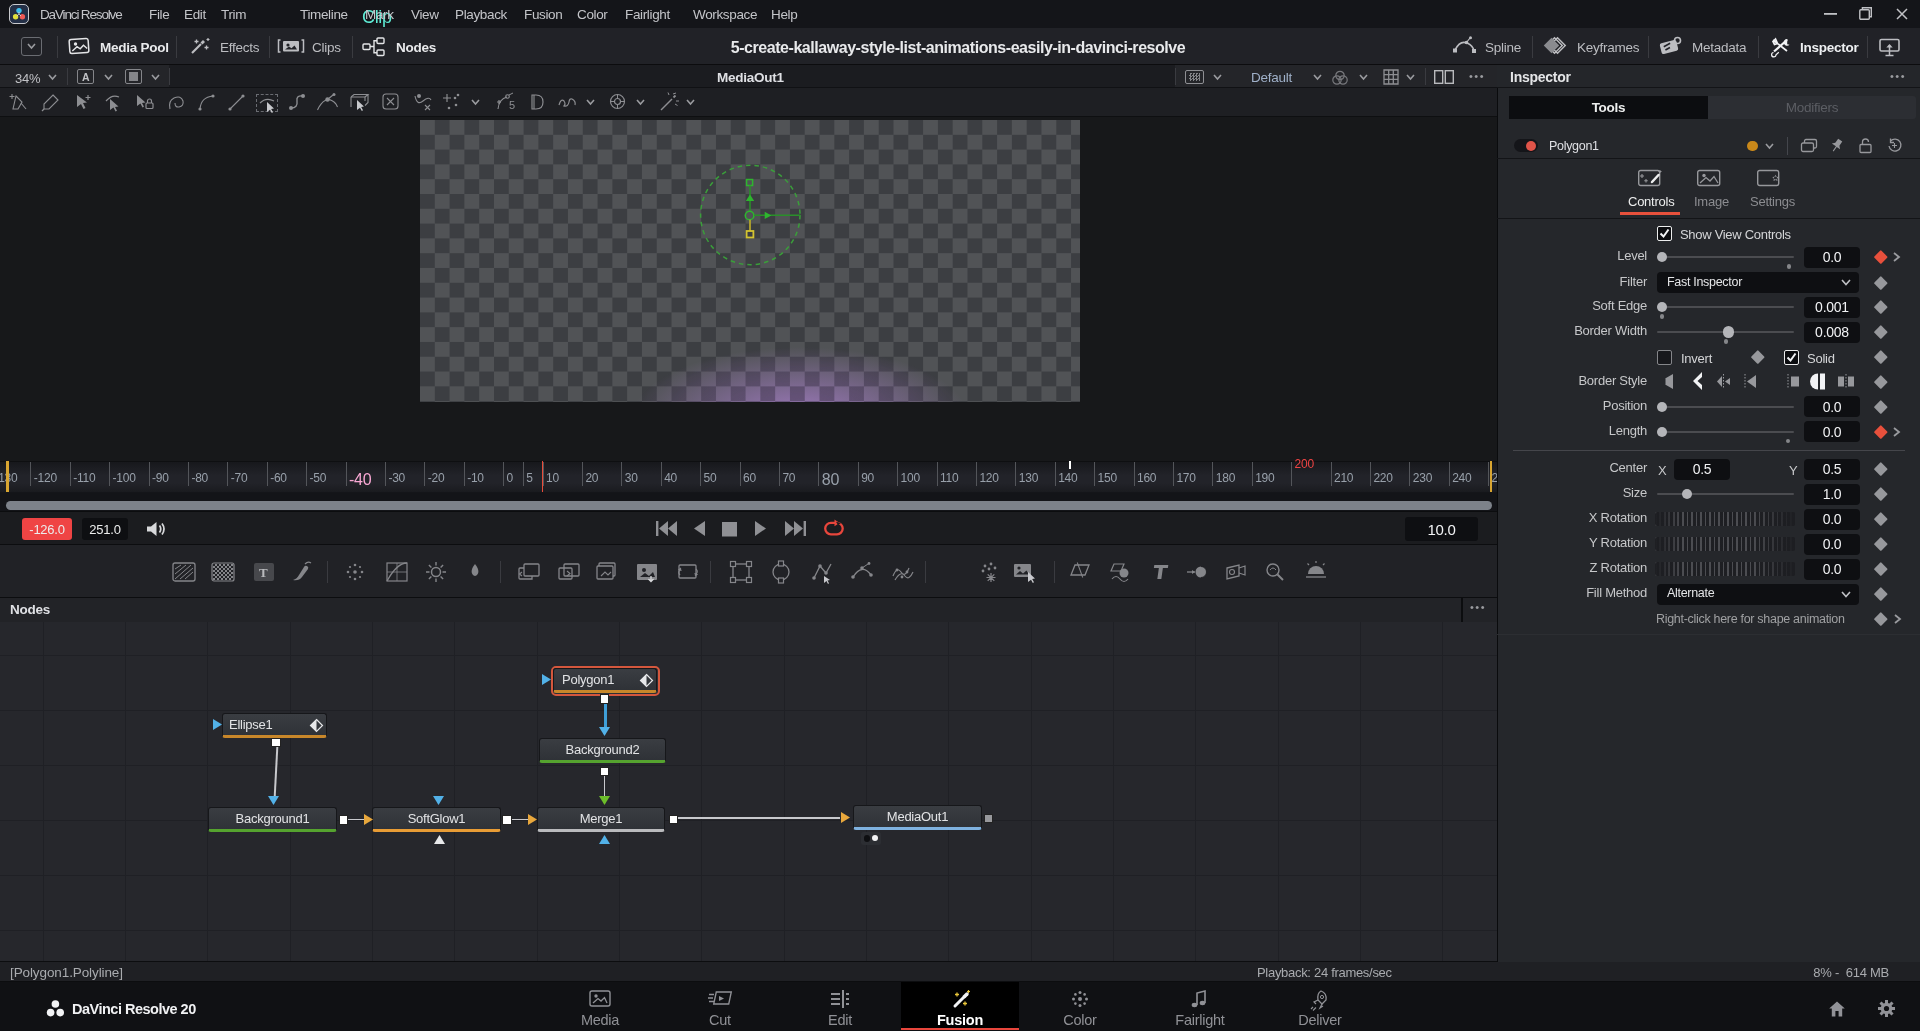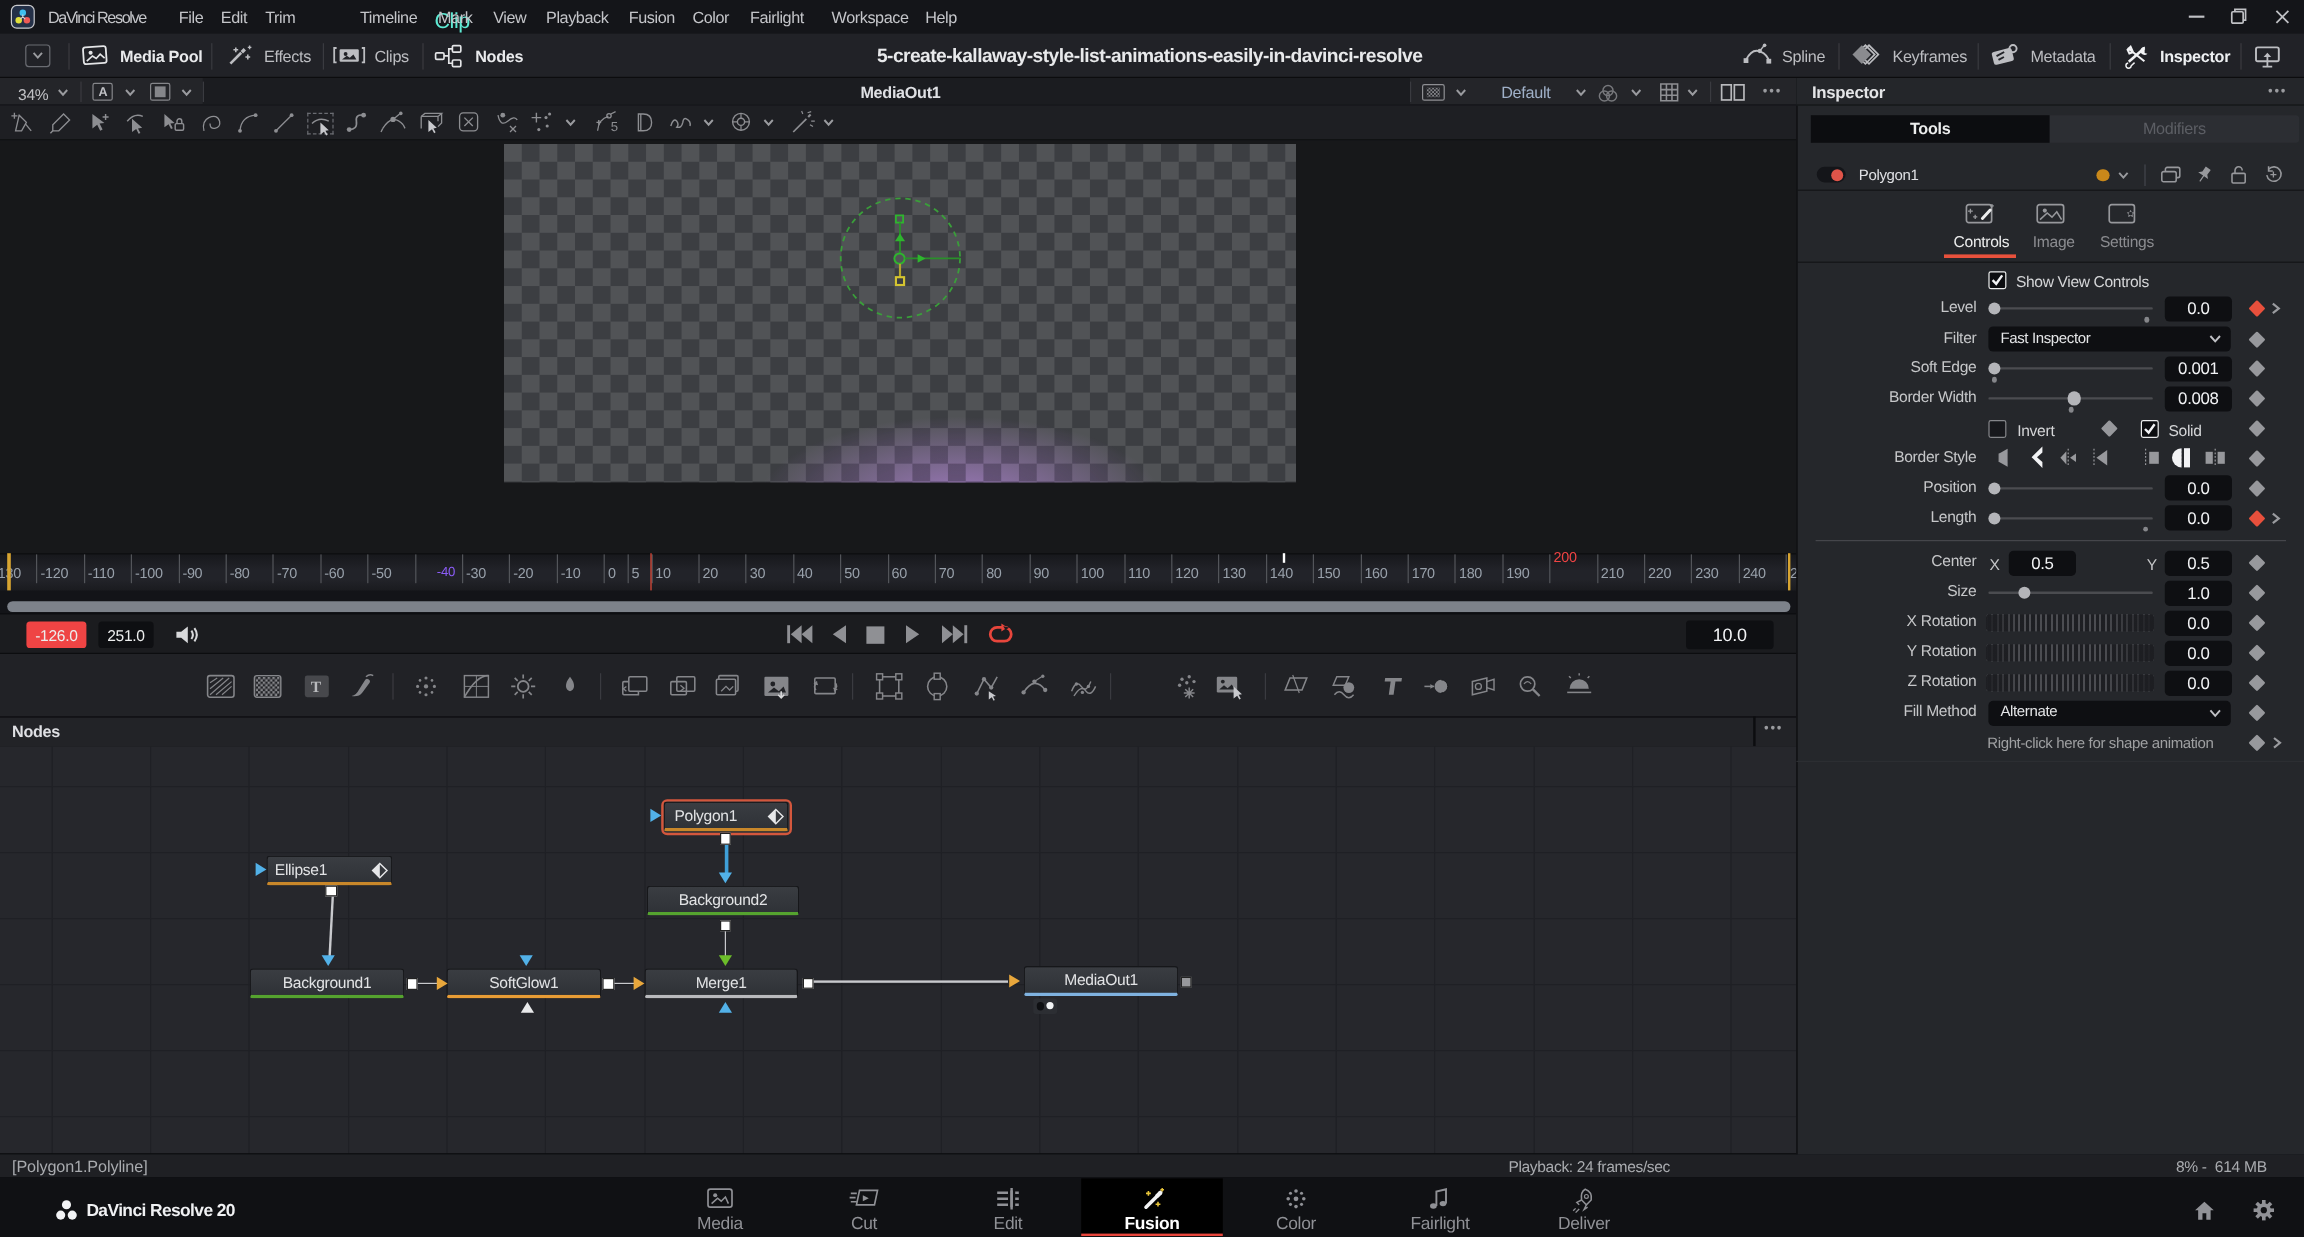--- a/index.html
+++ b/index.html
@@ -304,21 +304,21 @@
 <div style="left:152.0px;top:471px;font-size:12px;color:#98a0aa;white-space:nowrap;">-90</div>
 <div style="left:187.9px;top:462px;width:1px;height:24px;background:#53555a;"></div>
 <div style="left:191.4px;top:471px;font-size:12px;color:#98a0aa;white-space:nowrap;">-80</div>
 <div style="left:227.3px;top:462px;width:1px;height:24px;background:#53555a;"></div>
 <div style="left:230.8px;top:471px;font-size:12px;color:#98a0aa;white-space:nowrap;">-70</div>
 <div style="left:266.7px;top:462px;width:1px;height:24px;background:#53555a;"></div>
 <div style="left:270.2px;top:471px;font-size:12px;color:#98a0aa;white-space:nowrap;">-60</div>
 <div style="left:306.1px;top:462px;width:1px;height:24px;background:#53555a;"></div>
 <div style="left:309.6px;top:471px;font-size:12px;color:#98a0aa;white-space:nowrap;">-50</div>
 <div style="left:345.5px;top:462px;width:1px;height:24px;background:#53555a;"></div>
-<div style="left:364px;top:471px;font-size:11px;color:#8b5cf6;white-space:nowrap;">-40</div>
+<div style="left:349.0px;top:471px;font-size:16px;color:#f9a8d4;white-space:nowrap;">-40</div>
 <div style="left:384.9px;top:462px;width:1px;height:24px;background:#53555a;"></div>
 <div style="left:388.4px;top:471px;font-size:12px;color:#98a0aa;white-space:nowrap;">-30</div>
 <div style="left:424.3px;top:462px;width:1px;height:24px;background:#53555a;"></div>
 <div style="left:427.8px;top:471px;font-size:12px;color:#98a0aa;white-space:nowrap;">-20</div>
 <div style="left:463.7px;top:462px;width:1px;height:24px;background:#53555a;"></div>
 <div style="left:467.2px;top:471px;font-size:12px;color:#98a0aa;white-space:nowrap;">-10</div>
 <div style="left:503.1px;top:462px;width:1px;height:24px;background:#53555a;"></div>
 <div style="left:506.6px;top:471px;font-size:12px;color:#98a0aa;white-space:nowrap;">0</div>
 <div style="left:542.5px;top:462px;width:1px;height:24px;background:#53555a;"></div>
 <div style="left:546.0px;top:471px;font-size:12px;color:#98a0aa;white-space:nowrap;">10</div>
@@ -328,21 +328,21 @@
 <div style="left:624.8px;top:471px;font-size:12px;color:#98a0aa;white-space:nowrap;">30</div>
 <div style="left:660.7px;top:462px;width:1px;height:24px;background:#53555a;"></div>
 <div style="left:664.2px;top:471px;font-size:12px;color:#98a0aa;white-space:nowrap;">40</div>
 <div style="left:700.1px;top:462px;width:1px;height:24px;background:#53555a;"></div>
 <div style="left:703.6px;top:471px;font-size:12px;color:#98a0aa;white-space:nowrap;">50</div>
 <div style="left:739.5px;top:462px;width:1px;height:24px;background:#53555a;"></div>
 <div style="left:743.0px;top:471px;font-size:12px;color:#98a0aa;white-space:nowrap;">60</div>
 <div style="left:778.9px;top:462px;width:1px;height:24px;background:#53555a;"></div>
 <div style="left:782.4px;top:471px;font-size:12px;color:#98a0aa;white-space:nowrap;">70</div>
 <div style="left:818.3px;top:462px;width:1px;height:24px;background:#53555a;"></div>
-<div style="left:821.8px;top:471px;font-size:12px;color:#98a0aa;white-space:nowrap;">80</div>
+<div style="left:821.8px;top:471px;font-size:16px;color:#98a0aa;white-space:nowrap;">80</div>
 <div style="left:857.7px;top:462px;width:1px;height:24px;background:#53555a;"></div>
 <div style="left:861.2px;top:471px;font-size:12px;color:#98a0aa;white-space:nowrap;">90</div>
 <div style="left:897.1px;top:462px;width:1px;height:24px;background:#53555a;"></div>
 <div style="left:900.6px;top:471px;font-size:12px;color:#98a0aa;white-space:nowrap;">100</div>
 <div style="left:936.5px;top:462px;width:1px;height:24px;background:#53555a;"></div>
 <div style="left:940.0px;top:471px;font-size:12px;color:#98a0aa;white-space:nowrap;">110</div>
 <div style="left:975.9px;top:462px;width:1px;height:24px;background:#53555a;"></div>
 <div style="left:979.4px;top:471px;font-size:12px;color:#98a0aa;white-space:nowrap;">120</div>
 <div style="left:1015.3px;top:462px;width:1px;height:24px;background:#53555a;"></div>
 <div style="left:1018.8px;top:471px;font-size:12px;color:#98a0aa;white-space:nowrap;">130</div>

